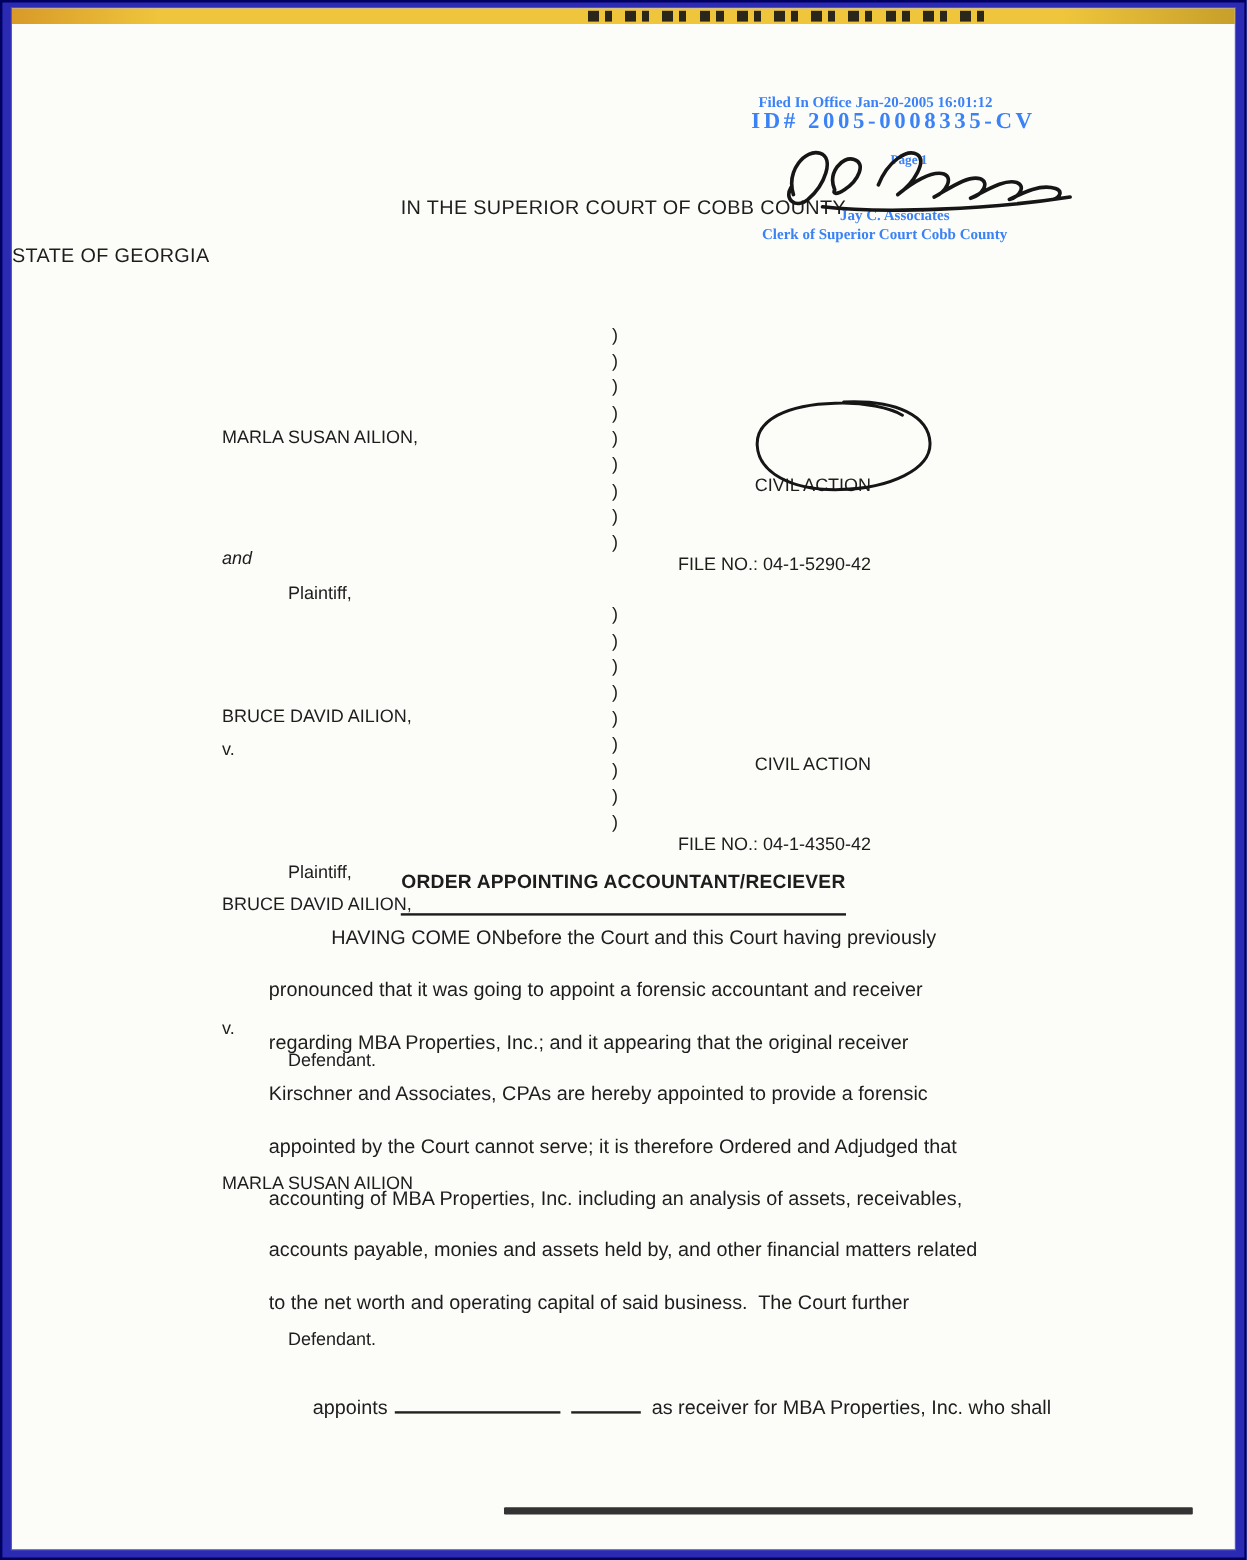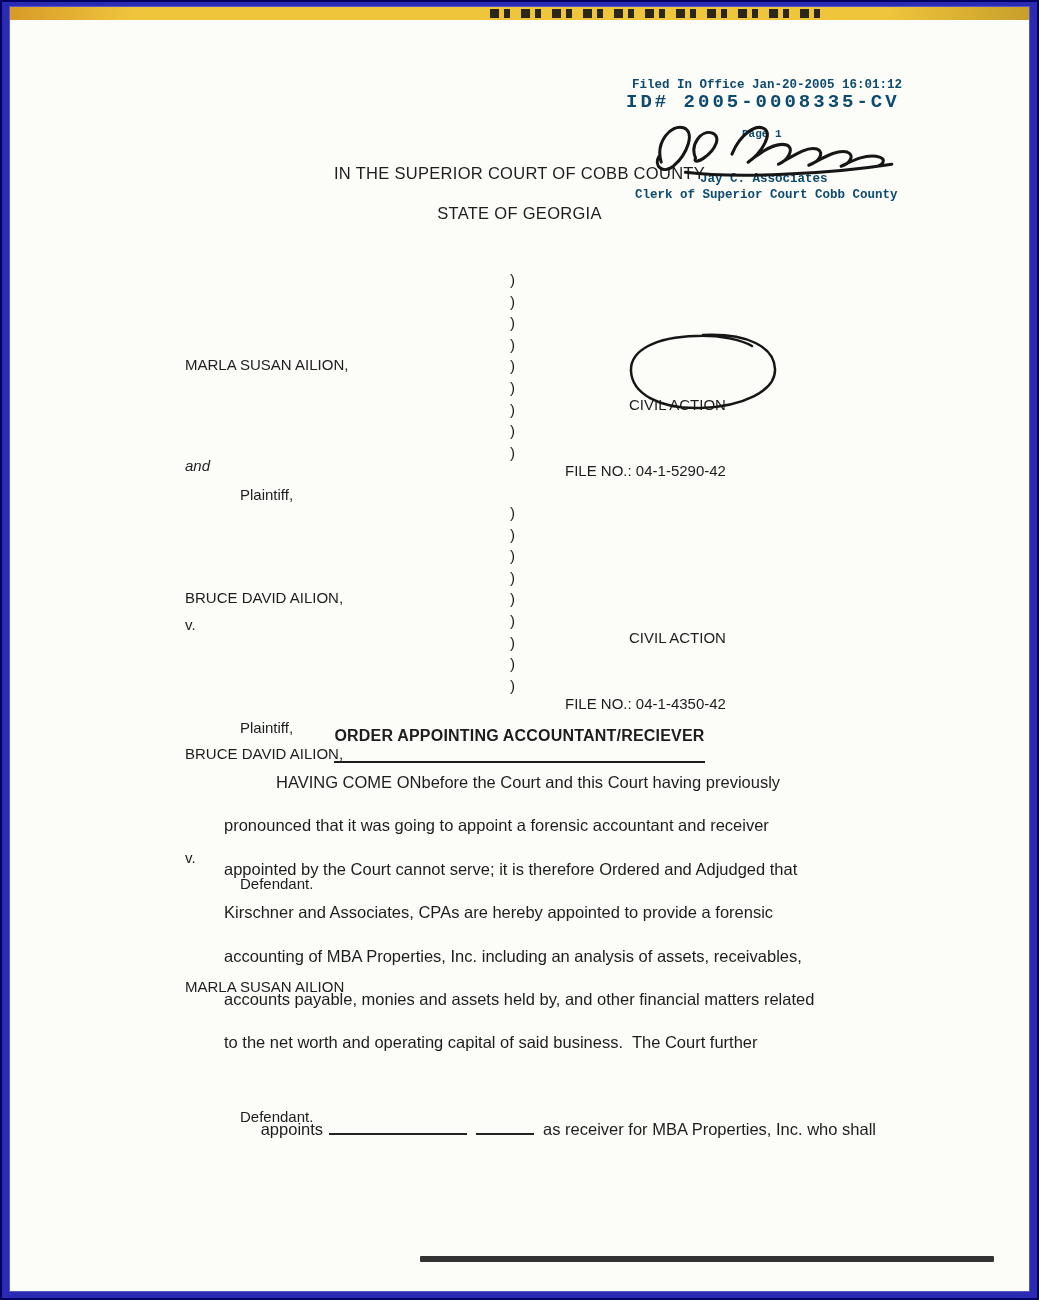--- a/index.html
+++ b/index.html
@@ -17,30 +17,30 @@
   
   .top-strip {
     position:absolute; top:0; left:0; right:0; height:13px;
     background:linear-gradient(90deg,#d89a28,#efc53c 12%,#efc53c 86%,#c79f2a);
   }
   .strip-marks {
     position:absolute; left:480px; top:2px; width:330px; height:9px; opacity:.9;
     background:repeating-linear-gradient(90deg,#151515 0 9px,transparent 9px 14px,#151515 14px 20px,transparent 20px 31px);
   }
   
-  .mono { font-family:Liberation Mono, monospace; font-weight:bold; color:#0c4a6e; }
+  .mono { font-family:Liberation Serif, serif; font-weight:bold; color:#3b82f6; }
   .stamp-filed { position:absolute; left:622px; top:71px; font-size:12.5px; }
   .stamp-id    { position:absolute; left:616px; top:84px; font-size:19px; letter-spacing:3px; }
   .stamp-page  { position:absolute; left:732px; top:121px; font-size:11px;text-align:right; }
   .clerk-name  { position:absolute; left:690px; top:165px; font-size:12.5px; }
   .clerk-title { position:absolute; left:625px; top:181px; font-size:12.5px; }
   .signature   { position:absolute; left:635px; top:108px; width:268px; height:64px; z-index:5; }
   
   .court-line1 { position:absolute; top:157px; left:0; width:100%; text-align:center; font-size:16.5px; letter-spacing:.3px; }
-  .court-line2 { position:absolute; top:197px; left:0; width:100%; text-align:center; font-size:16.5px; letter-spacing:.3px; }
+  .court-line2 { position:absolute; top:197px; left:0; width:100%; text-align:left; font-size:16.5px; letter-spacing:.3px; }
   
   .caption { position:absolute; left:175px; width:650px; height:225px; }
   .cap1 { top:250px; }
   .cap2 { top:483px; }
   .cap-left  { position:absolute; left:0; top:0; font-size:15px; line-height:43.2px; white-space:pre; }
   .cap-left .indent { padding-left:55px; }
   .cap-parens { position:absolute; left:325px; top:12px; font-size:15px; line-height:21.6px; white-space:pre; }
   .cap-right  { position:absolute; left:380px; top:93px; font-size:15px; line-height:22px; white-space:pre;text-align:right; }
   .circle-svg { position:absolute; left:443px; top:74px; width:150px; height:80px; }
   .connector { position:absolute; left:175px; top:450px; font-size:15px;font-style:italic; }
@@ -138,22 +138,23 @@
       </div>
     </div>
 
     <div class="order-title-wrap">
       <span class="order-title">ORDER APPOINTING ACCOUNTANT/RECIEVER</span>
     </div>
 
     <div class="body-block">
       <div class="body-line first">HAVING COME ONbefore the Court and this Court having previously</div>
       <div class="body-line">pronounced that it was going to appoint a forensic accountant and receiver</div>
+      <div class="body-line">regarding MBA Properties, Inc.; and it appearing that the original receiver</div>
+      <div class="body-line">Kirschner and Associates, CPAs are hereby appointed to provide a forensic</div>
       <div class="body-line">appointed by the Court cannot serve; it is therefore Ordered and Adjudged that</div>
-      <div class="body-line">Kirschner and Associates, CPAs are hereby appointed to provide a forensic</div>
       <div class="body-line">accounting of MBA Properties, Inc. including an analysis of assets, receivables,</div>
       <div class="body-line">accounts payable, monies and assets held by, and other financial matters related</div>
       <div class="body-line">to the net worth and operating capital of said business.  The Court further</div>
       <div class="body-line">
         <span>appoints</span><span class="blank b1"></span><span class="blank b2"></span><span>as receiver for MBA Properties, Inc. who shall</span>
       </div>
     </div>
 
     <div class="bottom-bar"></div>
   </div>

